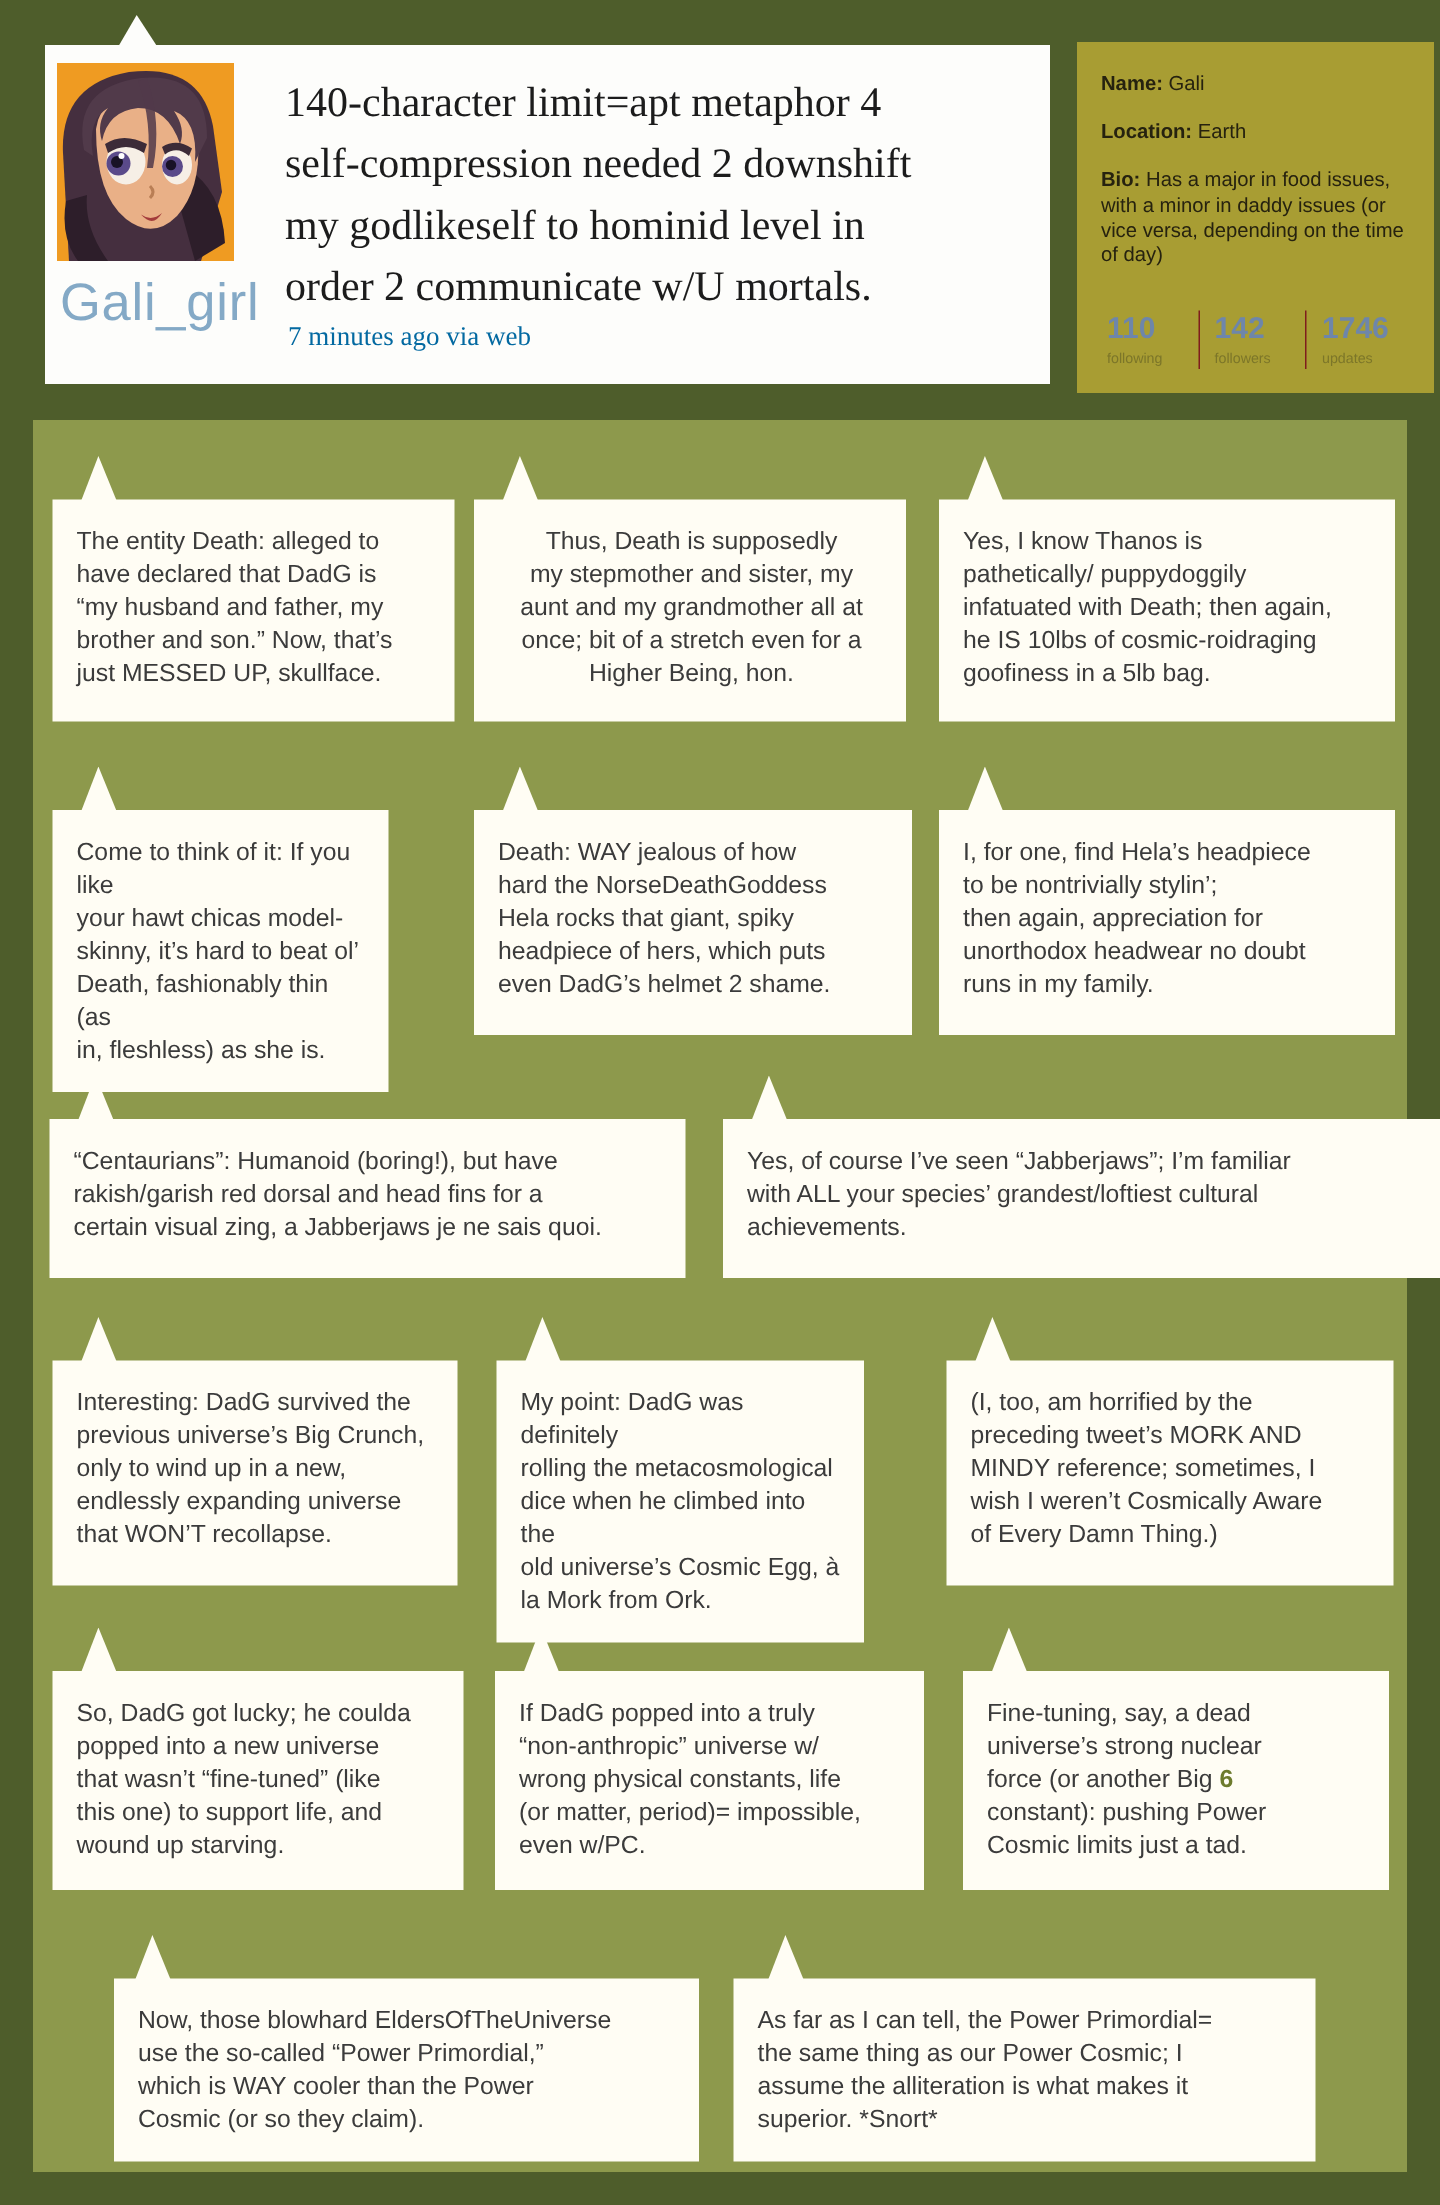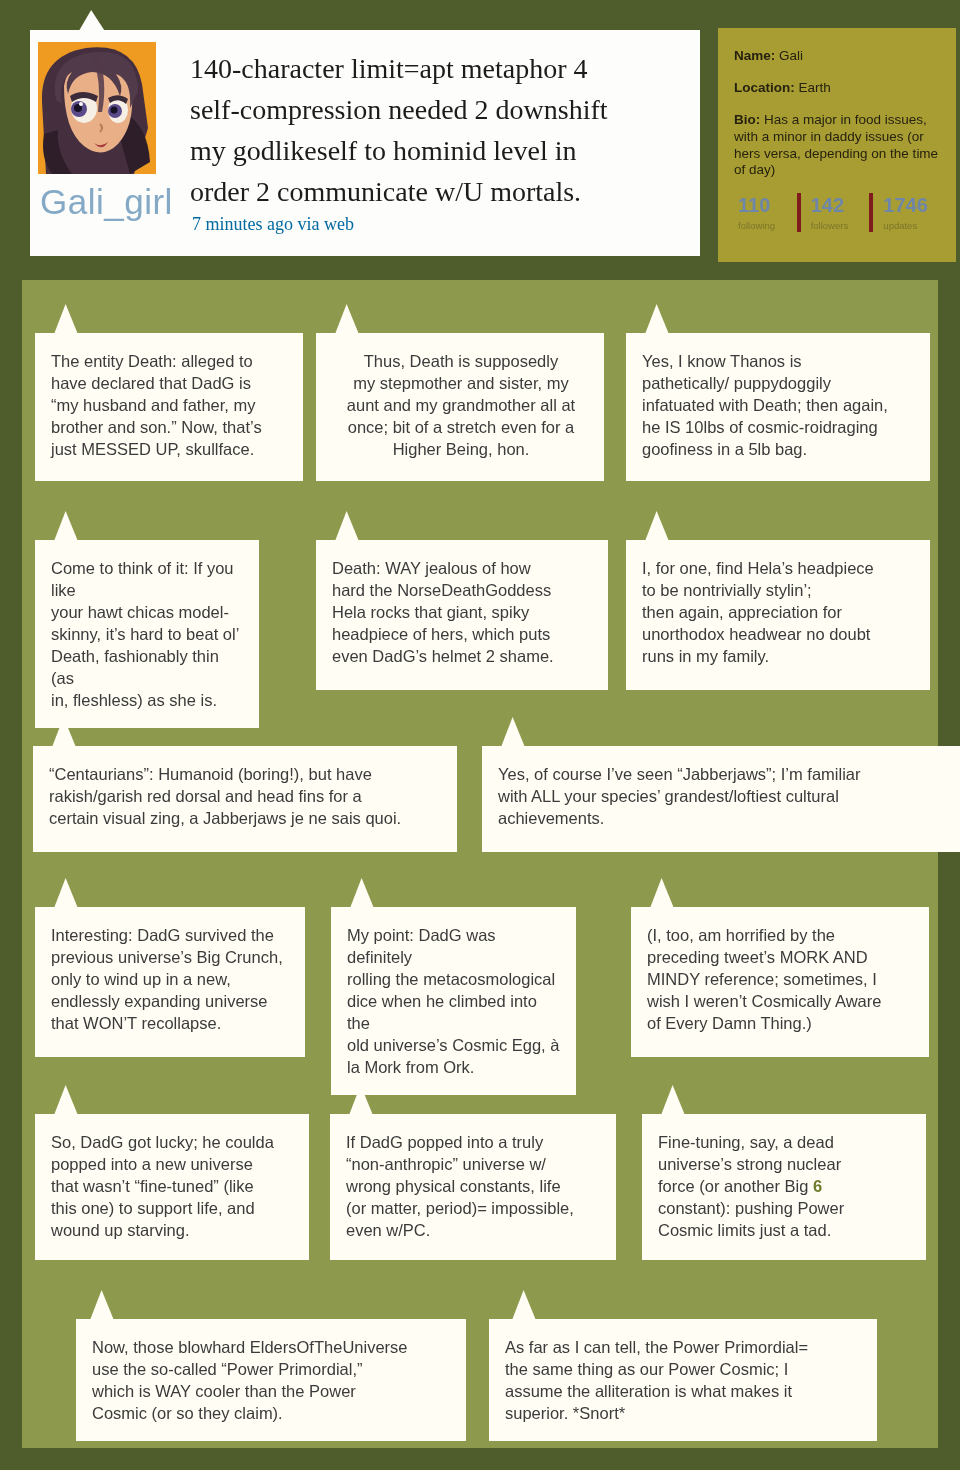--- a/index.html
+++ b/index.html
@@ -62,26 +62,26 @@
     background:var(--profile_bg);
     padding:20px 14px 0 16px;
     color:#26220f;
     font-size:13.5px;line-height:1.25;
   }
   .profile-row{margin-bottom:15px;}
   .profile-row b{font-weight:bold;}
   .bio-row{margin-bottom:10px;}
   .stats{
     display:flex;align-items:flex-start;
-    margin-top:14px;
+    margin-top:28px;
   }
   .stat{
     flex:1;padding:0 4px;
   }
-  .stat + .stat{border-left:4px solid #7f1d1d;padding-left:10px;}
+  .stat + .stat{border-left:1px solid #7f1d1d;padding-left:10px;}
   .stat .num{
     font-size:20px;font-weight:bold;color:var(--stats_blue);
     display:block;
   }
   .stat .lbl{
     font-size:9.5px;color:var(--stats_label);display:block;margin-top:2px;
   }
   
   .panel{
     position:absolute;left:22px;top:280px;width:916px;height:1168px;
@@ -166,21 +166,21 @@
     <div class="header-tweet">140-character limit=apt metaphor 4
 self-compression needed 2 downshift
 my godlikeself to hominid level in
 order 2 communicate w/U mortals.</div>
     <div class="timestamp">7 minutes ago via web</div>
   </div>
 
   <div class="profile-box">
     <div class="profile-row"><b>Name:</b><span> Gali</span></div>
     <div class="profile-row"><b>Location:</b><span> Earth</span></div>
-    <div class="profile-row bio-row"><b>Bio:</b><span> Has a major in food issues, with a minor in daddy issues (or hers versa, depending on the time of day)</span></div>
+    <div class="profile-row bio-row"><b>Bio:</b><span> Has a major in food issues, with a minor in daddy issues (or vice versa, depending on the time of day)</span></div>
     <div class="stats">
       <div class="stat">
         <span class="num">110</span>
         <span class="lbl">following</span>
       </div>
       <div class="stat">
         <span class="num">142</span>
         <span class="lbl">followers</span>
       </div>
       <div class="stat">

